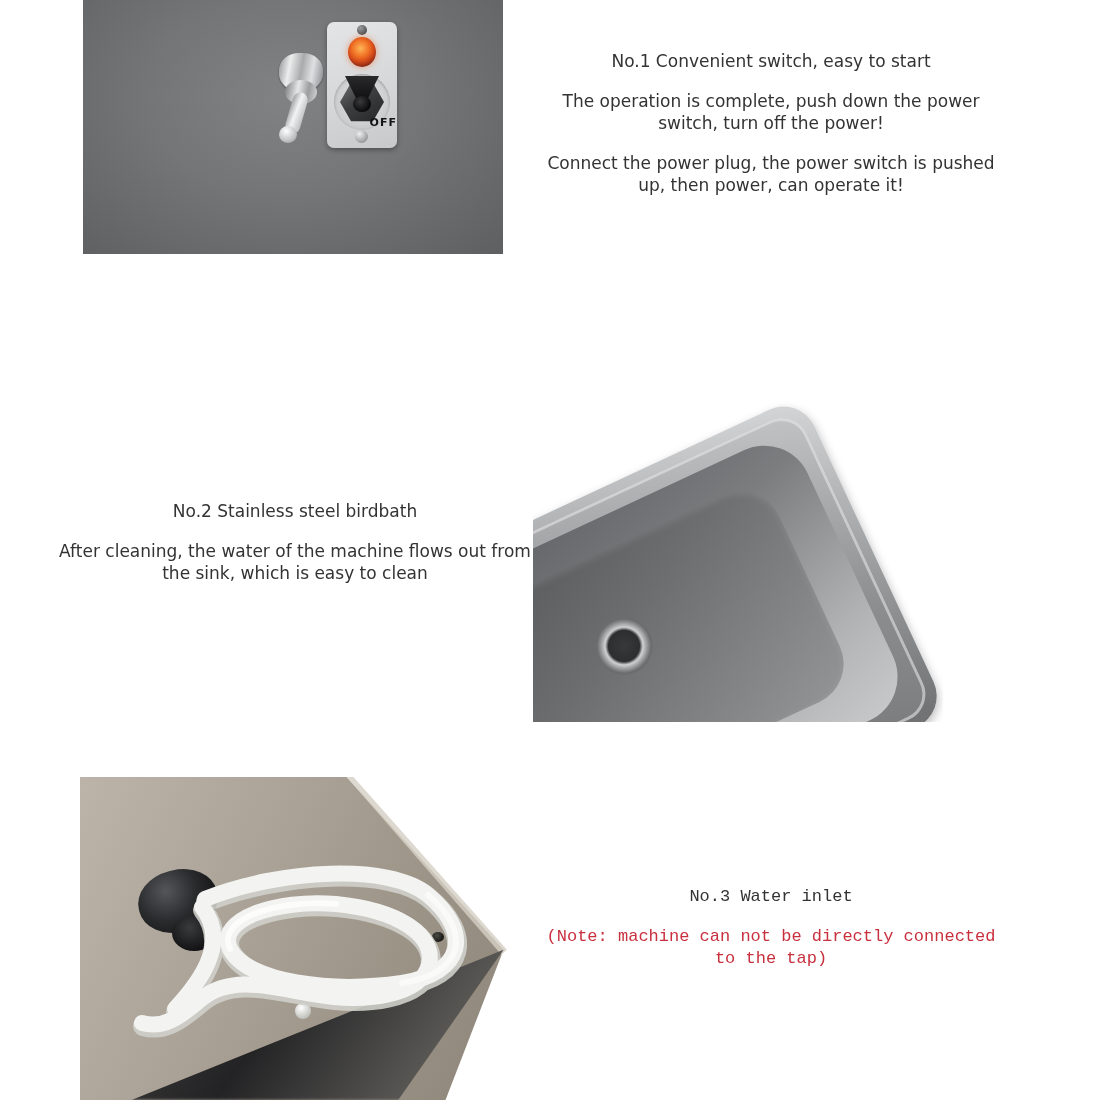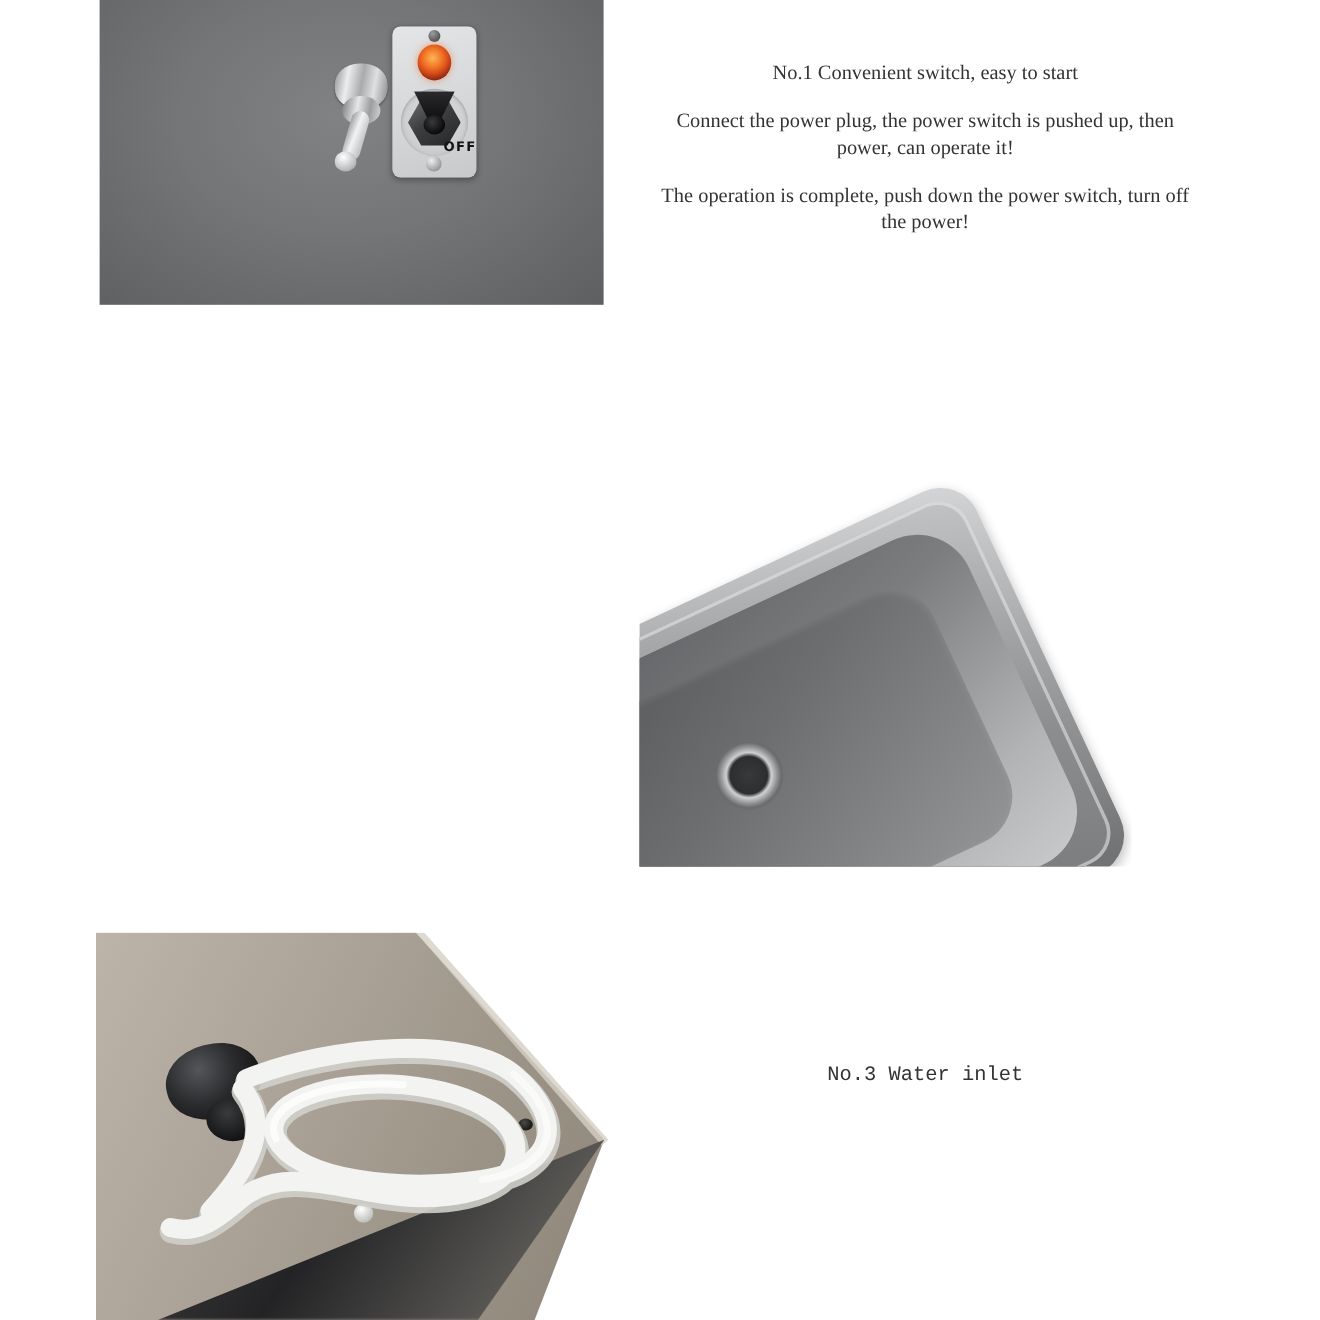--- a/index.html
+++ b/index.html
@@ -162,27 +162,29 @@
     <div class="toggle-recess">
       <div class="toggle-hex"></div>
       <div class="toggle-bat"></div>
       <div class="toggle-bat-tip"></div>
     </div>
     <div class="off-text">OFF</div>
     <div class="plate-screw-bottom"></div>
   </div>
 </div>
 
-<div class="textblock" style="left:541px;top:50px;width:460px;font-family:Liberation Serif, serif;">
+<div class="textblock" style="left:541px;top:50px;width:460px;">
   <p>No.1 Convenient switch, easy to start</p>
+  <p>The operation is complete, push down the power switch, turn off the power!</p>
   <p>Connect the power plug, the power switch is pushed up, then power, can operate it!</p>
-  <p>The operation is complete, push down the power switch, turn off the power!</p>
 </div>
 
 <div class="textblock" style="left:50px;top:500px;width:490px;">
+  <p>No.2 Stainless steel birdbath</p>
+  <p>After cleaning, the water of the machine flows out from the sink, which is easy to clean</p>
 </div>
 
 <div class="photo-sink">
   <div class="basin-outer">
     <div class="basin-rim"></div>
     <div class="basin-wall"></div>
     <div class="basin-floor"></div>
   </div>
   <div class="drain-ring"></div>
 </div>
@@ -202,13 +204,14 @@
       <path d="M122 130 C 150 165, 120 205, 95 232" stroke="#f3f3f1" stroke-width="16"></path>
       <path d="M125 122 C 200 92, 310 86, 348 118 C 392 155, 385 196, 322 206 C 252 216, 168 206, 150 172 C 136 142, 196 122, 256 127 C 318 133, 356 158, 349 188 C 341 218, 286 227, 232 217 C 188 209, 150 198, 121 222 C 100 240, 84 252, 62 246" stroke="#f3f3f1" stroke-width="16"></path>
       <path d="M150 172 C 136 142, 196 122, 256 127" stroke="#ffffff" stroke-width="6" opacity="0.7"></path>
       <path d="M348 118 C 392 155, 385 196, 322 206" stroke="#ffffff" stroke-width="6" opacity="0.6"></path>
     </g>
   </svg>
 </div>
 
 <div class="textblock" style="left:541px;top:886px;width:460px;font-family:Liberation Mono, monospace;">
   <p>No.3 Water inlet</p>
+  <p class="note">(Note: machine can not be directly connected to the tap)</p>
 </div>
 
 </body></html>

